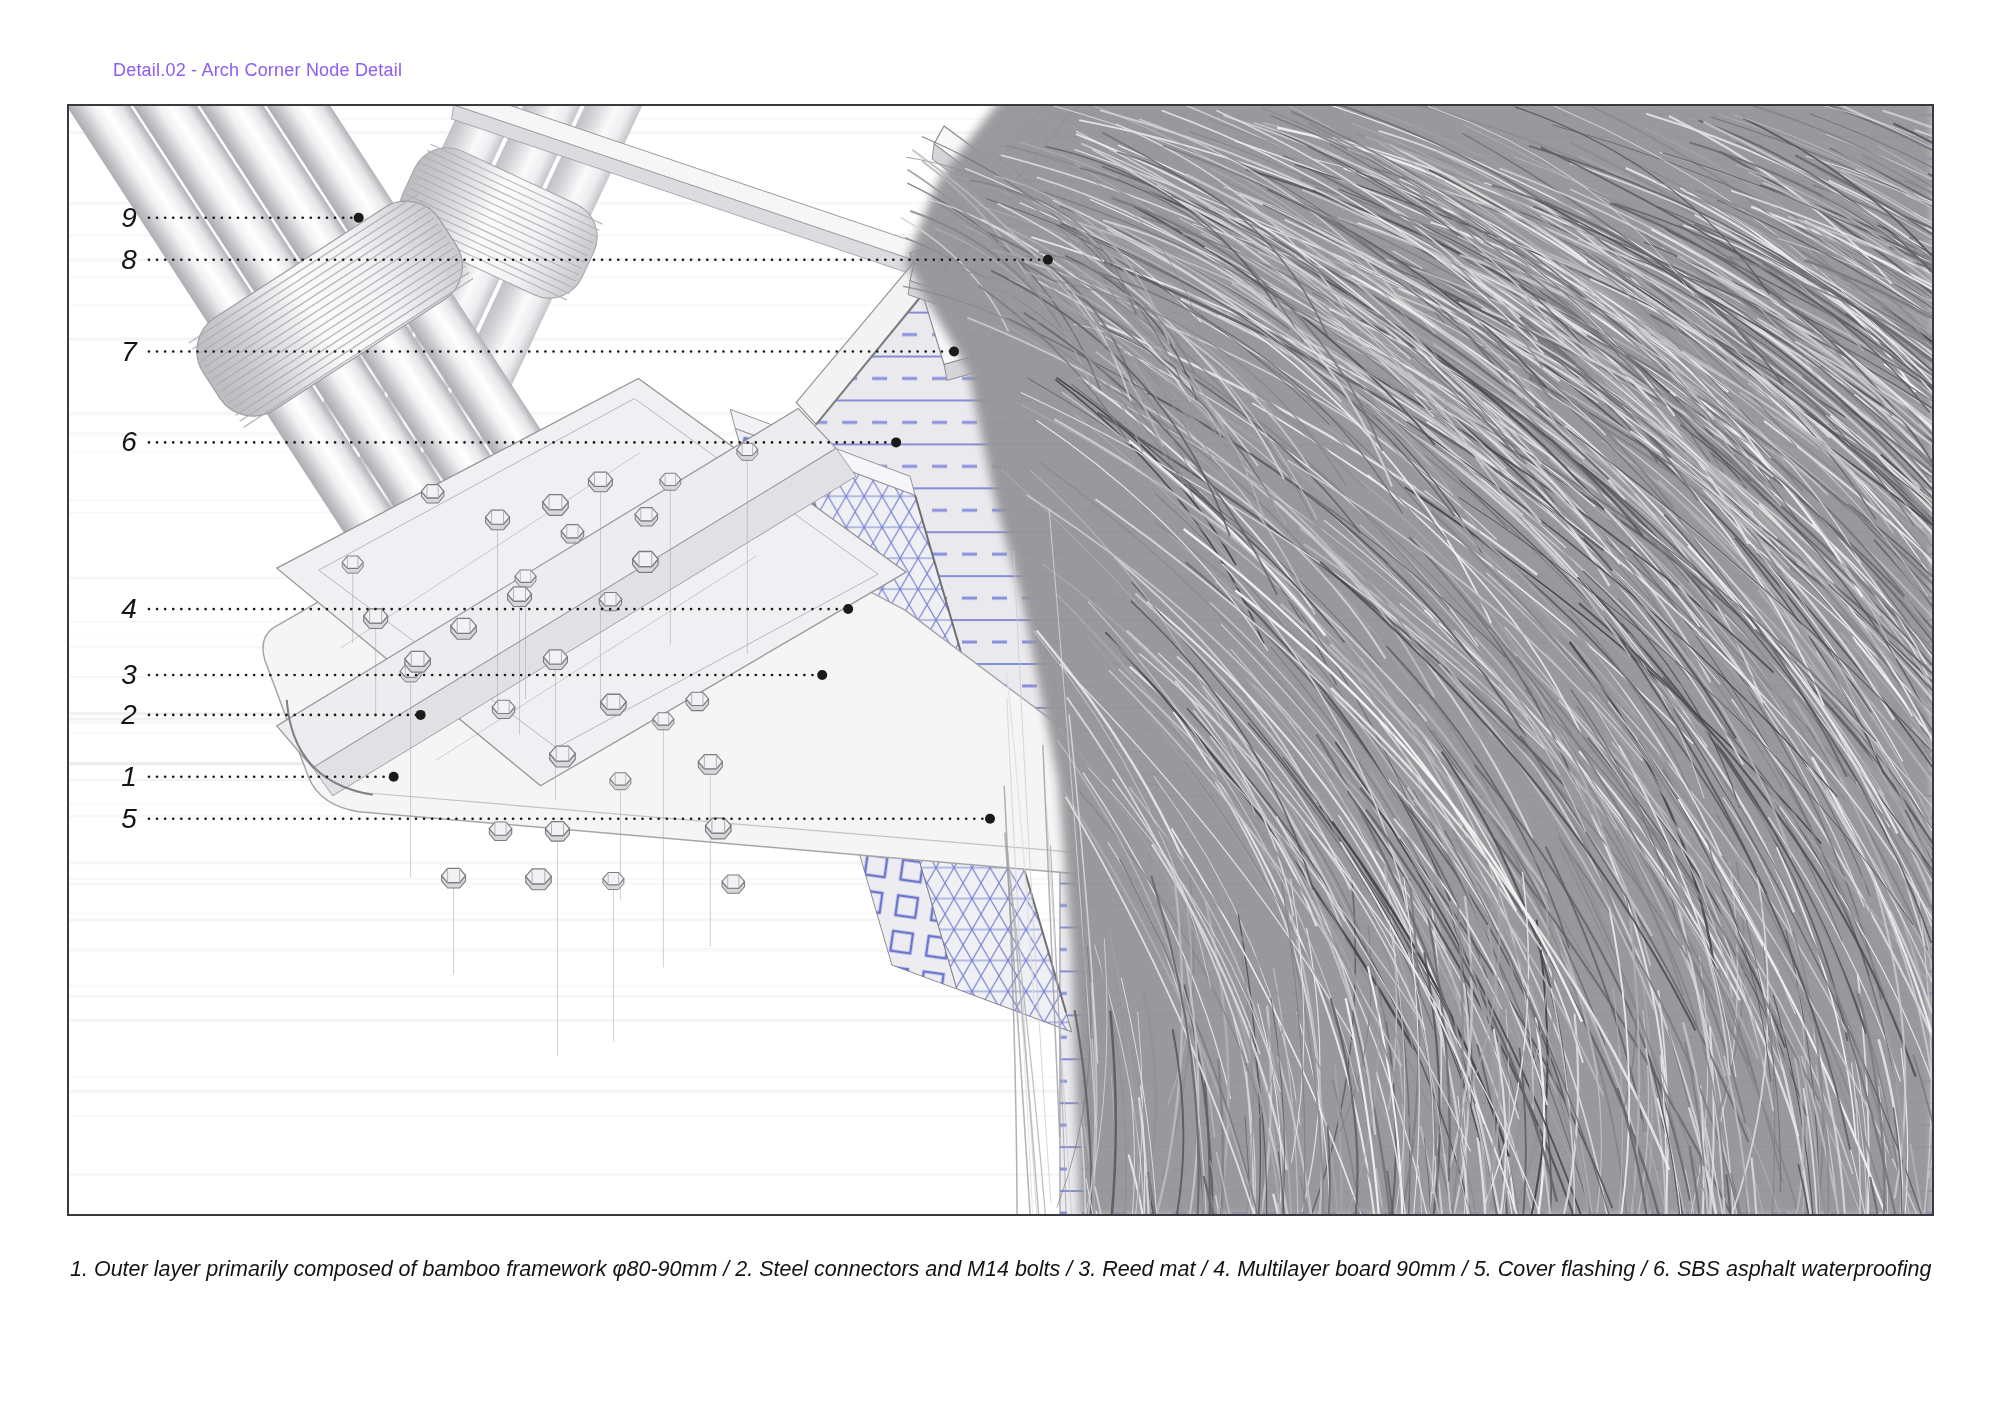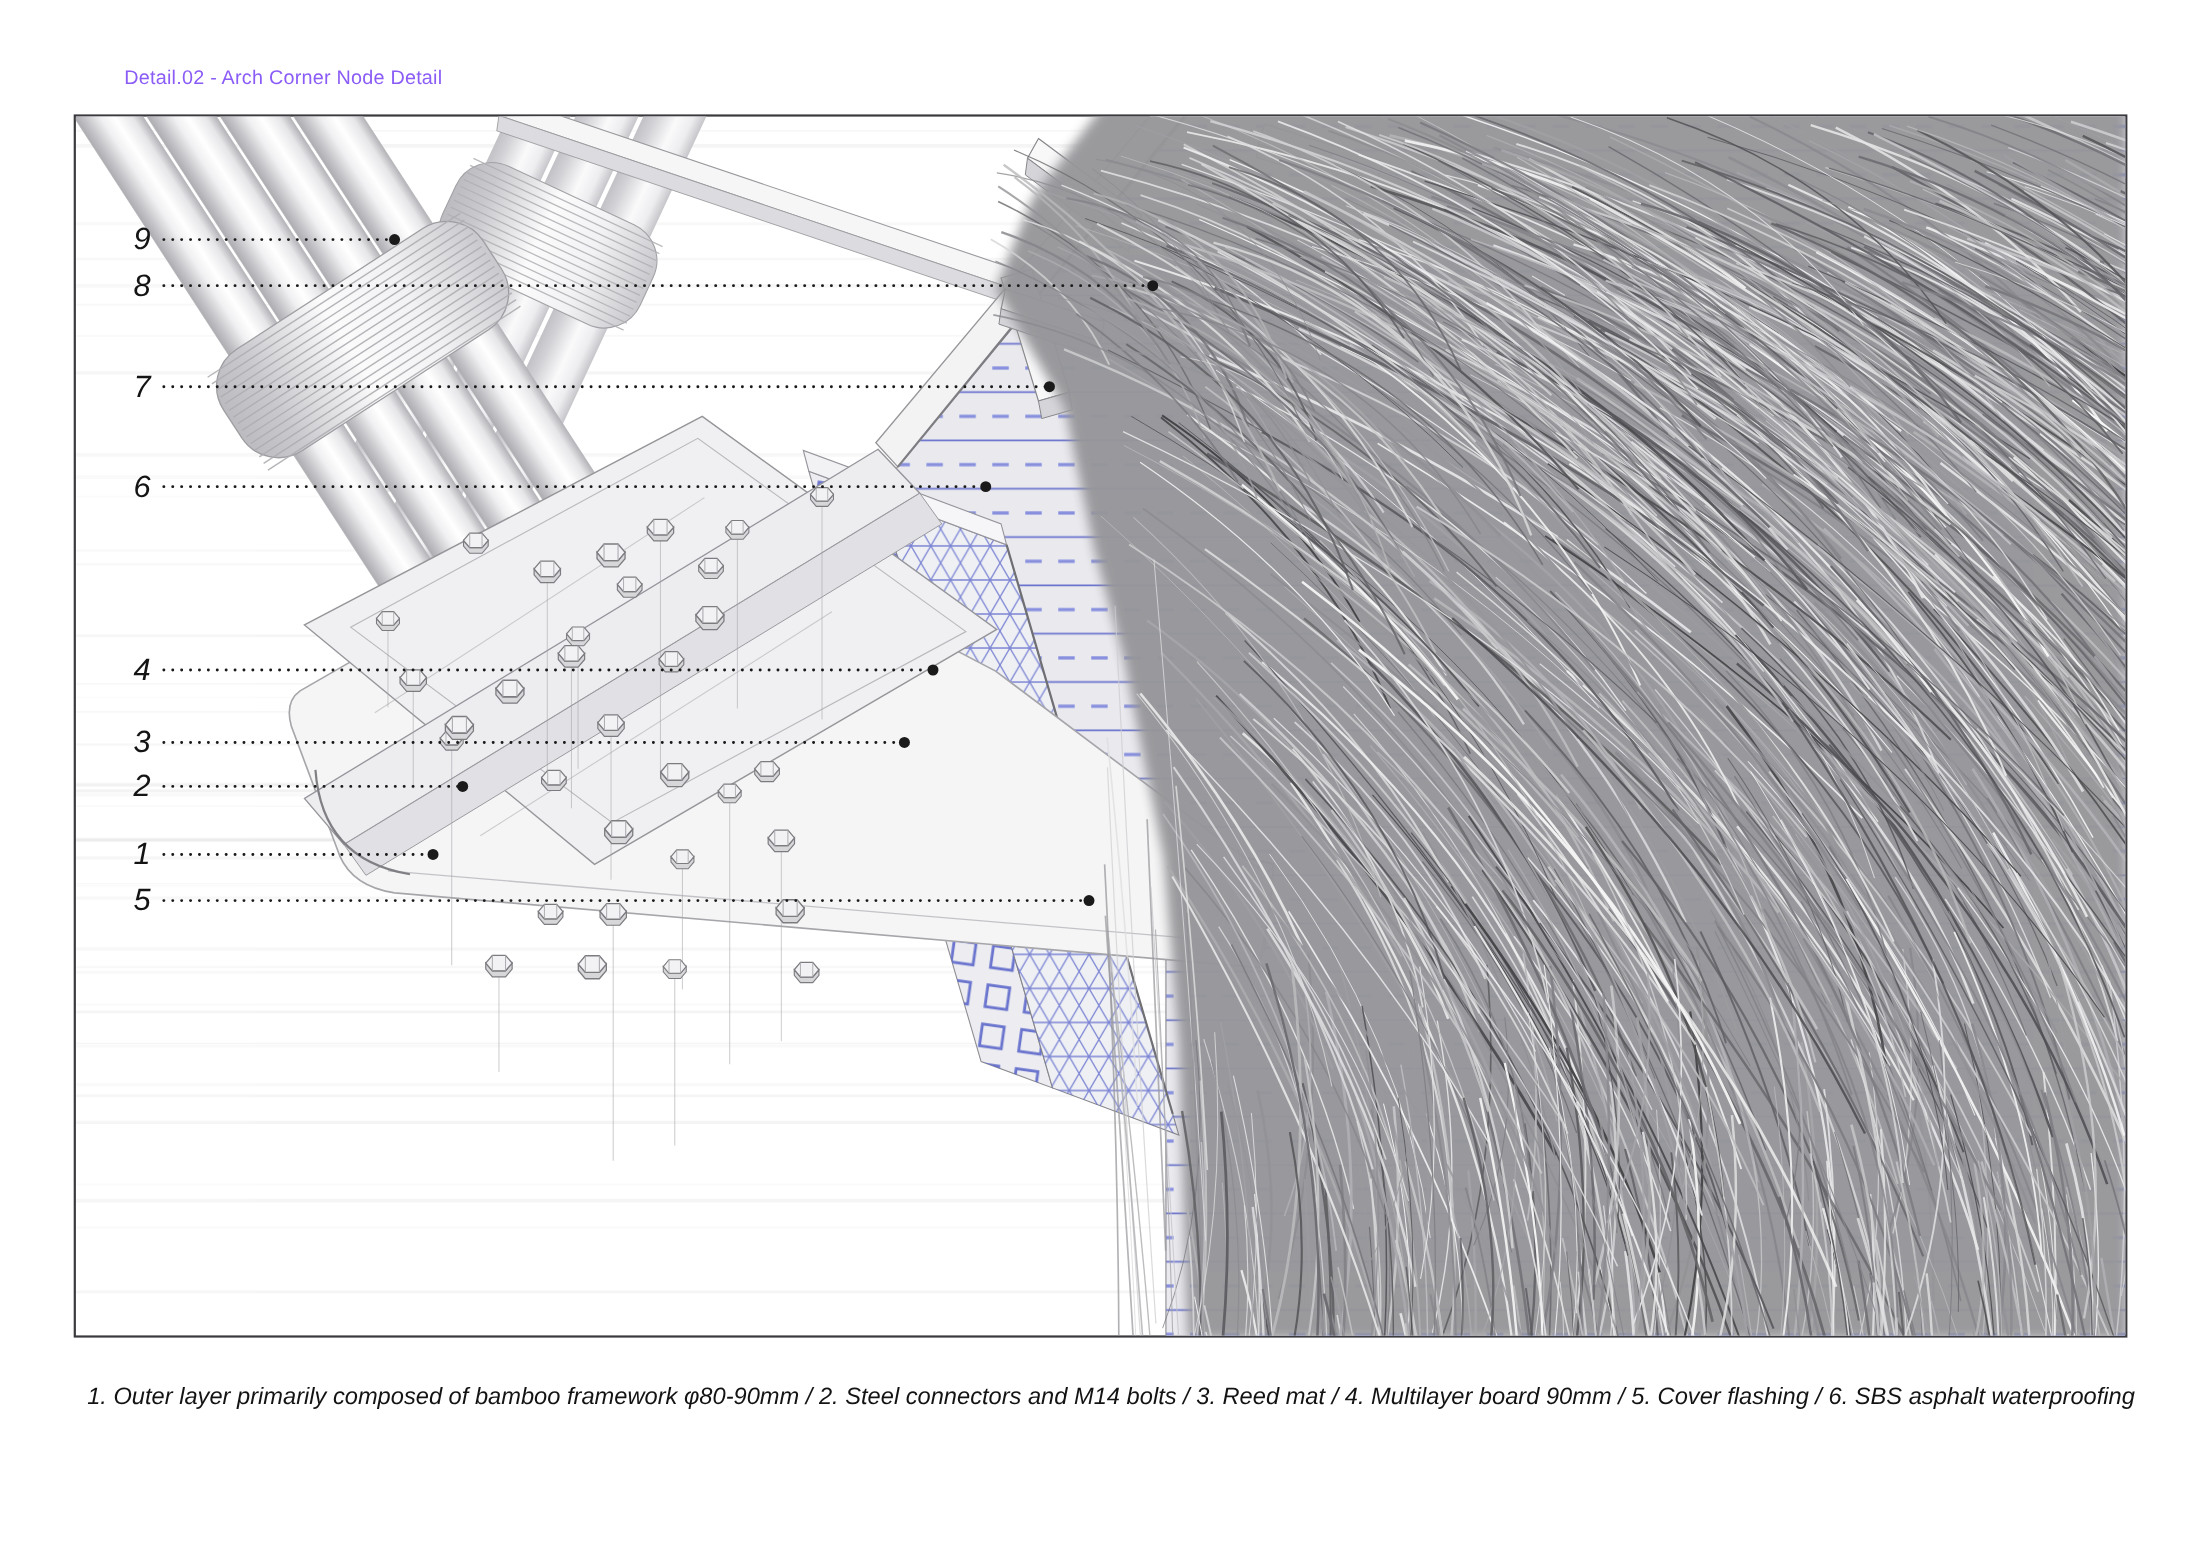--- a/index.html
+++ b/index.html
@@ -5,21 +5,21 @@
   html,body{margin:0;padding:0;background:#ffffff;}
   body{width:2000px;height:1414px;position:relative;overflow:hidden;
        font-family:"Liberation Sans", sans-serif;color:#111;}
   .page-title{position:absolute;left:70px;top:48px;font-size:18px;
       letter-spacing:.2px;color:#8b5cf6;font-weight:400;margin-left:43px;}
   .drawing-frame{position:absolute;left:67px;top:104px;width:1867px;height:1112px;
       border:2px solid #3a3a3e;box-sizing:border-box;background:#ffffff;}
   .drawing-frame svg{position:absolute;left:0;top:0;width:100%;height:100%;display:block;}
   .caption{position:absolute;left:70px;top:1232px;width:1880px;
       font-style:italic;font-size:21.5px;line-height:1.45;color:#131313;}
-  .caption span{display:block;text-align:center;}
+  .caption span{display:block;}
 </style>
 </head>
 <body>
 
 <h1 class="page-title">Detail.02 - Arch Corner Node Detail</h1>
 
 <div class="drawing-frame">
   <svg id="scene" viewBox="68 105 1865 1110" preserveAspectRatio="none">
       <defs>
         <linearGradient id="poleG" x1="0" y1="0" x2="0" y2="1">

